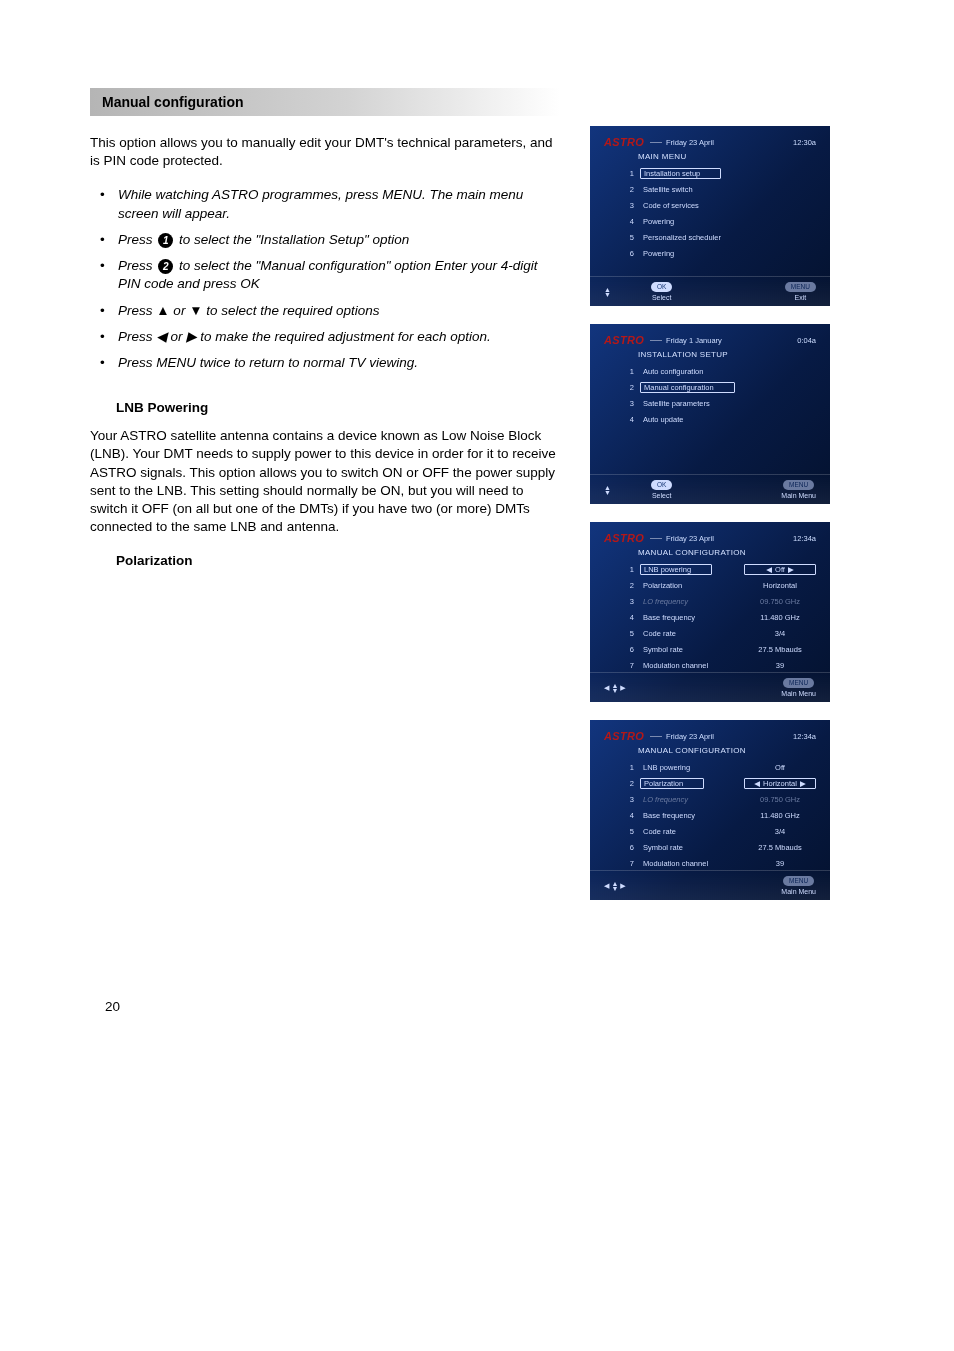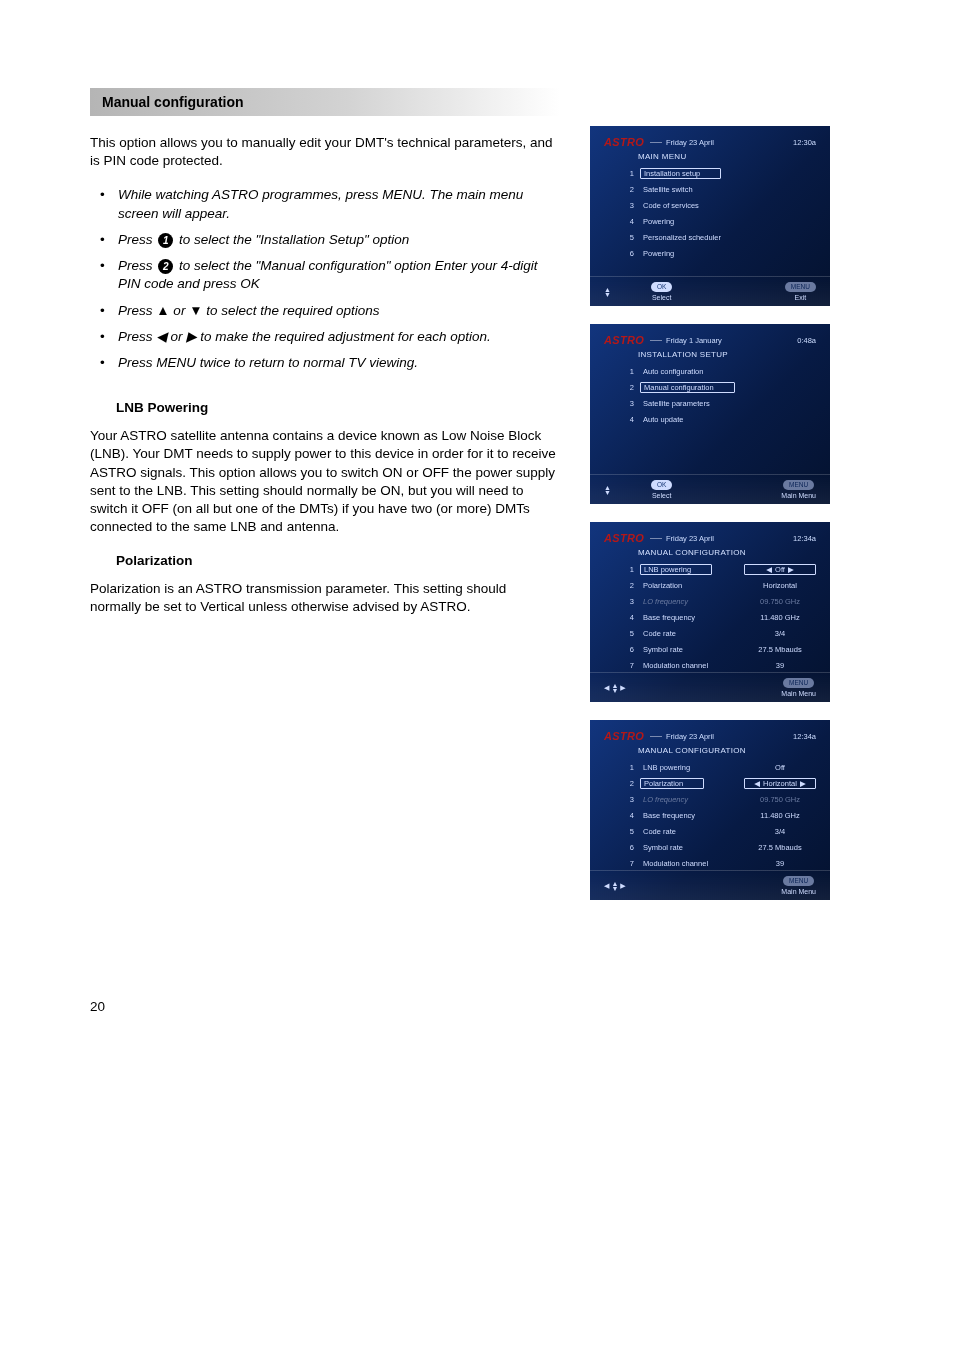--- a/index.html
+++ b/index.html
@@ -19,21 +19,21 @@
   ul.steps { list-style: none; margin: 0 0 28px 10px; }
   ul.steps li { font-size: 13.5px; line-height: 1.35; margin-bottom: 8px; display: flex; }
   ul.steps li .bullet { width: 18px; flex: 0 0 18px; }
   ul.steps li .txt { flex: 1; font-style: italic; }
   .num-disc {
     display: inline-flex; align-items: center; justify-content: center;
     width: 15px; height: 15px; border-radius: 50%; background: #000; color: #fff;
     font-size: 10px; font-weight: bold; vertical-align: middle; margin: 0 2px;
   }
   .sub-h { font-size: 13.5px; font-weight: bold; margin: 10px 0 12px 26px; }
-  .pagenum { position: absolute; bottom: 72px; left: 90px; font-size: 13.5px; }
+  .pagenum { position: absolute; bottom: 72px; left: 105px; font-size: 13.5px; }
 
   
   .tvshot {
     width: 240px; height: 180px; background: #0b2456;
     background: linear-gradient(135deg, #12357e 0%, #071a44 60%, #04122f 100%);
     color: #fff; font-size: 7.5px; position: relative; margin-bottom: 18px;
     padding: 10px 14px 0 14px; overflow: hidden;
   }
   .tv-top { display: flex; align-items: center; }
   .tv-logo { color: #b31818; font-weight: bold; font-size: 11px; font-style: italic; letter-spacing: 0.3px; margin-right: 6px; }
@@ -111,21 +111,20 @@
         <li>
           <span class="bullet">•</span>
           <span class="txt">Press MENU twice to return to normal TV viewing.</span>
         </li>
       </ul>
 
       <div class="sub-h">LNB Powering</div>
       <p class="para">Your ASTRO satellite antenna contains a device known as Low Noise Block (LNB).  Your DMT needs to supply power to this device in order for it to receive ASTRO signals.  This option allows you to switch ON or OFF the power supply sent to the LNB.   This setting should normally be ON, but you will need to switch it OFF (on all but one of the DMTs) if you have two (or more) DMTs connected to the same LNB and antenna.</p>
 
       <div class="sub-h">Polarization</div>
-      <p class="para">Polarization is an ASTRO transmission parameter. This setting should normally be set to Vertical unless otherwise advised by ASTRO.</p>
     </div>
 
     <div class="rightcol">
 
       <div class="tvshot">
         <div class="tv-top">
           <span class="tv-logo">ASTRO</span>
           <span class="tv-sep"></span>
           <span class="tv-datebar">
             <span class="tv-date">Friday 23 April</span>
@@ -174,21 +173,21 @@
           </span>
         </div>
       </div>
 
       <div class="tvshot">
         <div class="tv-top">
           <span class="tv-logo">ASTRO</span>
           <span class="tv-sep"></span>
           <span class="tv-datebar">
             <span class="tv-date">Friday 1 January</span>
-            <span class="tv-time">0:48a</span>
+            <span class="tv-time">0:04a</span>
           </span>
         </div>
         <div class="tv-title">INSTALLATION SETUP</div>
         <ul class="tv-list">
           <li>
               <span class="tv-num">1</span>
               <span class="tv-label">Auto configuration</span>
             </li>
           <li>
               <span class="tv-num">2</span>

